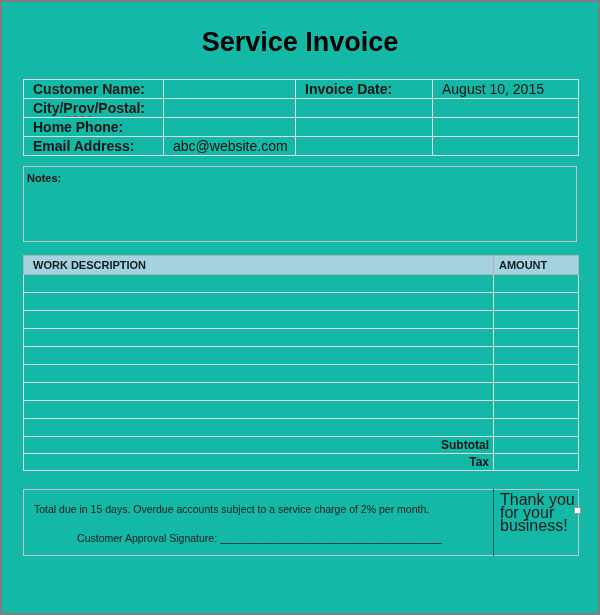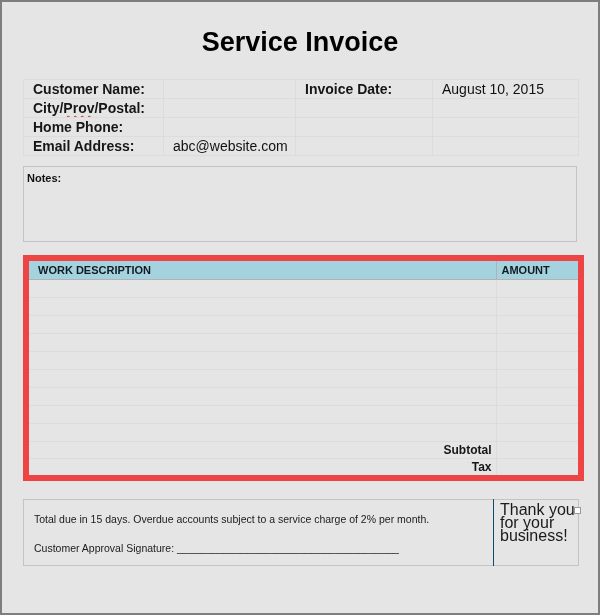--- a/index.html
+++ b/index.html
@@ -6,21 +6,21 @@
   body {
     width: 600px; height: 615px;
     font-family: "Liberation Sans", sans-serif;
     color: #111;
     overflow: hidden;
   }
   .page {
     box-sizing: border-box;
     width: 600px; height: 615px;
     border: 2px solid #7e7e7e;
-    background: #e5e5e5;
+    background: #14b8a6;
     position: relative;
   }
   .inner { margin: 0 21px; }
 
   h1.title {
     font-size: 27px;
     font-weight: bold;
     text-align: center;
     margin: 24px 0 0 0;
     color: #000;
@@ -62,21 +62,21 @@
     font-weight: bold;
     padding: 5px 3px;
   }
 
   
   table.work {
     width: 555px;
     border-collapse: collapse;
     table-layout: fixed;
     margin-top: 13px;
-    border: 6px solid #ef4444;
+    border: 1px solid #ef4444;
   }
   table.work th {
     height: 18px;
     font-size: 11px;
     font-weight: bold;
     text-align: left;
     padding: 0 0 0 9px;
     border: 1px solid #b2b2b2;
     color: #101c20;
     white-space: nowrap;
@@ -114,21 +114,21 @@
     border: 1px solid #c4c4c4;
   }
   table.footer td { vertical-align: top; }
   td.f-left {
     height: 42px;
     border-right: 1px solid #0c4a6e;
     padding: 13px 8px 10px 10px;
     font-size: 10.5px;
     color: #1a1a1a;
   }
-  .sig-row { margin-top: 17px; white-space: nowrap; }
+  .sig-row { margin-top: 17px; white-space: nowrap; text-align: center; }
   .sig-line { letter-spacing: 0px; }
   td.f-right {
     padding: 3px 2px 0 6px;
     font-size: 16px;
     line-height: 13px;
     color: #1a1a1a;
   }
 </style>
 </head>
 <body>

